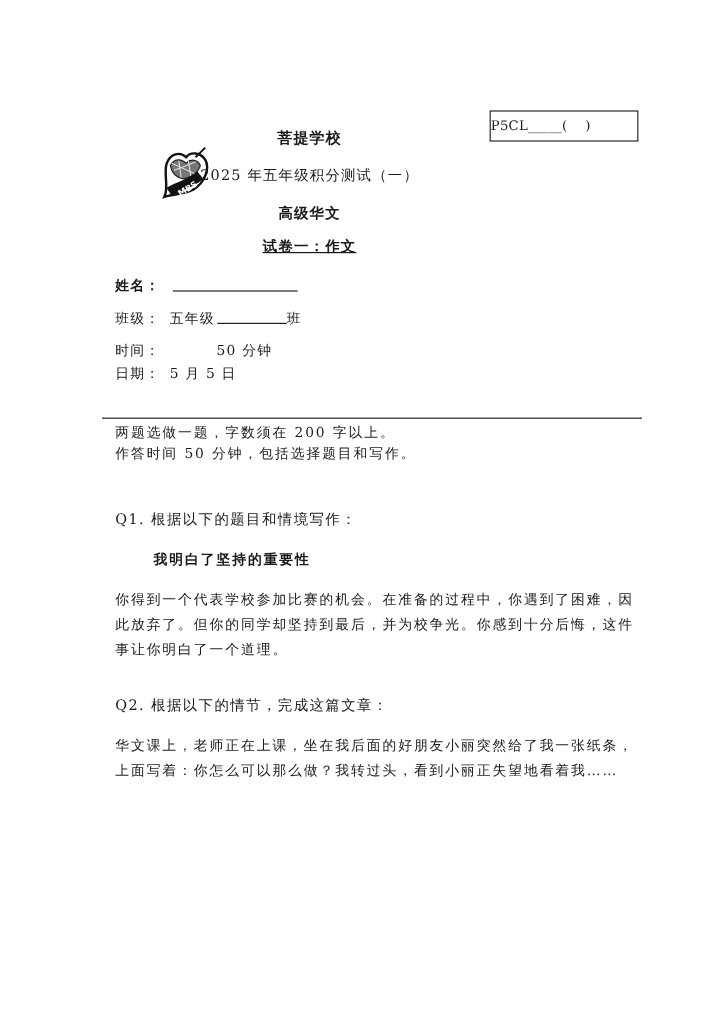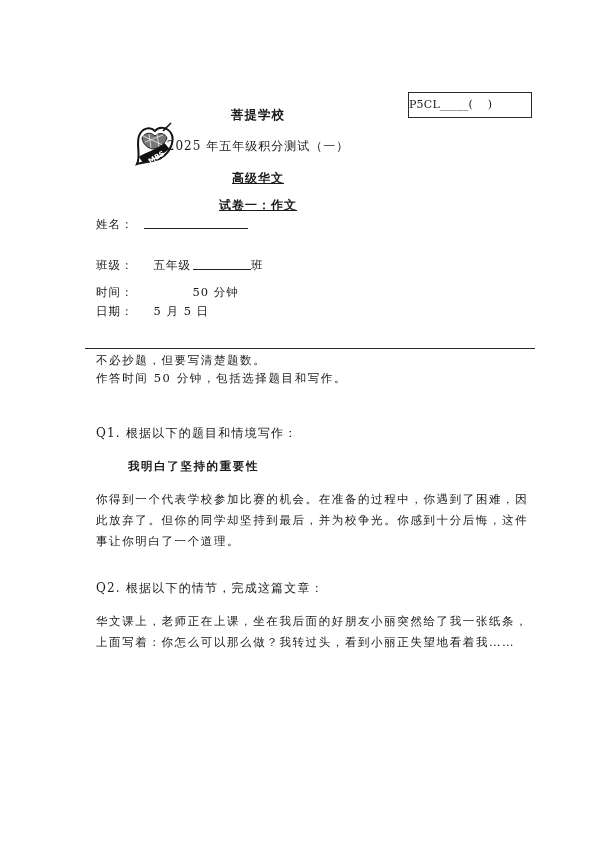--- a/index.html
+++ b/index.html
@@ -43,21 +43,21 @@
 
     
     .field {
       left: 96px;
       font-size: 11.5px;
       letter-spacing: 1px;
       white-space: nowrap;
       display: flex;
       align-items: flex-end;
     }
-    .field .val { margin-left: 20px; }
+    .field .val { margin-left: 8px; }
     .underline {
       display: inline-block;
       border-bottom: 1px solid #222;
       height: 1px;
       margin-bottom: 3px;
     }
 
     
     .rule {
       left: 85px; top: 348px;
@@ -88,24 +88,24 @@
     <path d="M9 16 C12 10 18 10 22 14 C26 10 32 11 34 16 C32 22 26 26 20 27 C14 26 10 22 9 16 Z" fill="#777" stroke="#222" stroke-width="1"></path>
     <path d="M10 14 L32 24 M12 20 L30 13 M16 12 L18 26 M24 12 L26 25" stroke="#eee" stroke-width="0.8" fill="none"></path>
     <path d="M30 9 L38 1" stroke="#111" stroke-width="1.6"></path>
     <path d="M8 38 C14 34 24 32 34 24" stroke="#111" stroke-width="8" fill="none"></path>
     <text x="13" y="39" font-size="7" font-weight="bold" fill="#fff" transform="rotate(-32 20 33)" font-family="DejaVu Sans, sans-serif">MBS</text>
   </svg>
 </div>
 
 <div class="abs center-line bold" style="top:107px; font-size:12.5px;">菩提学校</div>
 <div class="abs center-line" style="top:138px;">2025 年五年级积分测试（一）</div>
-<div class="abs center-line bold" style="top:170px;text-decoration:underline;">高级华文</div>
+<div class="abs center-line bold" style="top:170px;">高级华文</div>
 <div class="abs center-line bold" style="top:197px;text-decoration:underline;">试卷一：作文</div>
 
-<div class="abs field" style="top:217px;">
+<div class="abs field" style="top:231px;font-weight:bold;">
   <span>姓名：</span>
   <span class="underline" style="width:104px; margin-left:10px;"></span>
 </div>
 <div class="abs field" style="top:258px;">
   <span>班级：</span>
   <span class="val">五年级</span>
   <span class="underline" style="width:58px; margin-left:2px;"></span>
   <span>班</span>
 </div>
 <div class="abs field" style="top:285px;gap:39px;">
@@ -113,21 +113,21 @@
   <span class="val">50 分钟</span>
 </div>
 <div class="abs field" style="top:304px;align-items:flex-end;">
   <span>日期：</span>
   <span class="val">5 月 5 日</span>
 </div>
 
 <div class="abs rule"></div>
 
 <div class="abs text instr" style="line-height:18px;">
-  <div>不必抄题，但要写清楚题数。</div>
+  <div>两题选做一题，字数须在 200 字以上。</div>
   <div>作答时间 50 分钟，包括选择题目和写作。</div>
 </div>
 
 <div class="abs text q-label" style="top:423px;">Q1. 根据以下的题目和情境写作：</div>
 <div class="abs text bold" style="top:456px;margin-left:32px;">我明白了坚持的重要性</div>
 <div class="abs text" style="top:489px;">你得到一个代表学校参加比赛的机会。在准备的过程中，你遇到了困难，因此放弃了。但你的同学却坚持到最后，并为校争光。你感到十分后悔，这件事让你明白了一个道理。</div>
 
 <div class="abs text q-label" style="top:578px;">Q2. 根据以下的情节，完成这篇文章：</div>
 <div class="abs text" style="top:611px;">华文课上，老师正在上课，坐在我后面的好朋友小丽突然给了我一张纸条，上面写着：你怎么可以那么做？我转过头，看到小丽正失望地看着我……</div>
 

